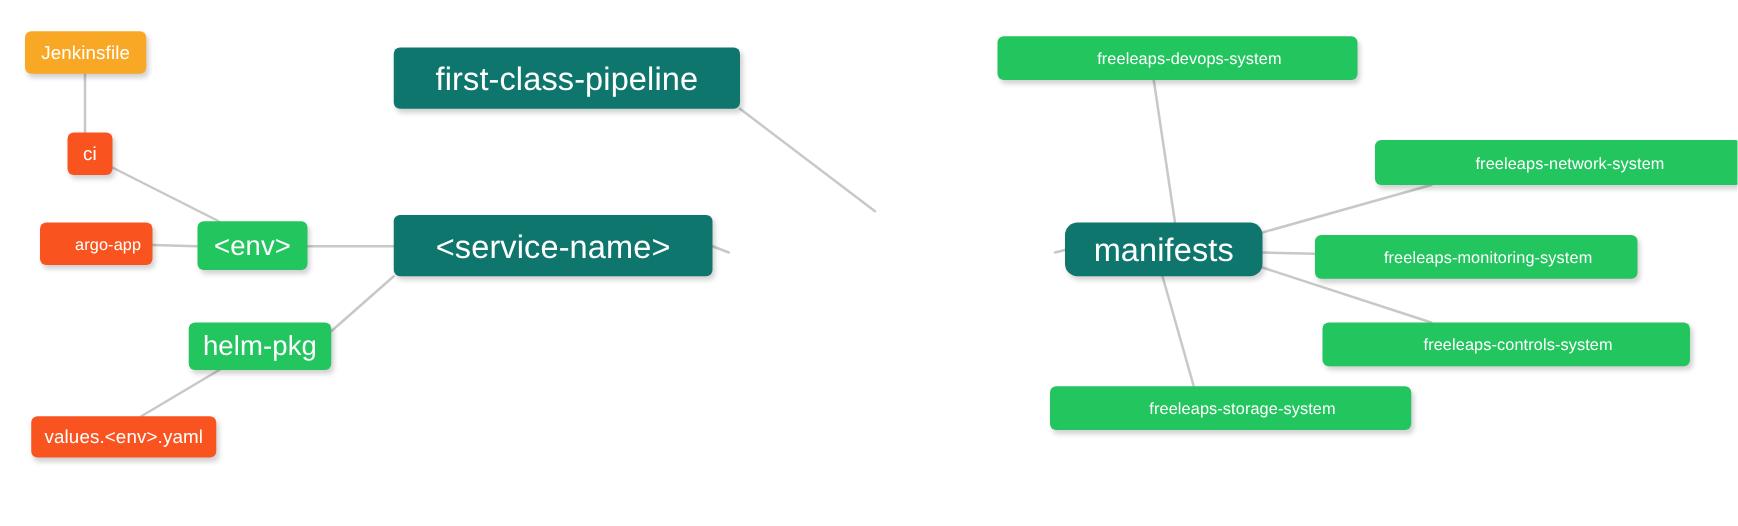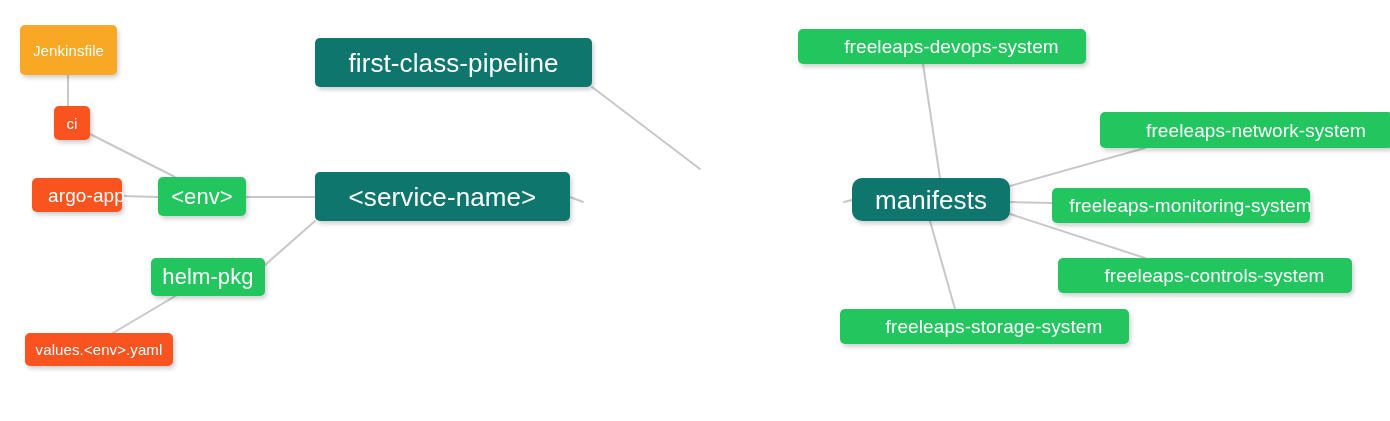--- a/index.html
+++ b/index.html
@@ -55,21 +55,21 @@
   }
   .node-orange {
     background: #f9a826;
   }
   .node-red {
     background: #f9541f;
   }
   .sz-xl  { font-size: 30px; }
   .sz-lg  { font-size: 26px; }
   .sz-md  { font-size: 22px; }
-  .sz-sm  { font-size: 19px; padding-left: 19px; }
+  .sz-sm  { font-size: 13px; padding-left: 19px; }
   .sz-xs  { font-size: 15px; }
 </style>
 </head>
 <body>
 
 <div id="mindmap" style="background: rgb(255, 255, 255);">
   <svg id="edge-layer" viewBox="0 0 1390 421" xmlns="http://www.w3.org/2000/svg">
       <line x1="583" y1="202" x2="570" y2="197" stroke="#c8c8c8" stroke-width="2" stroke-linecap="round"></line>
       <line x1="592" y1="87" x2="700" y2="169" stroke="#c8c8c8" stroke-width="2" stroke-linecap="round"></line>
       <line x1="844" y1="202" x2="852" y2="200" stroke="#c8c8c8" stroke-width="2" stroke-linecap="round"></line>
@@ -108,21 +108,21 @@
     </div>
     <div class="node sz-sm node-green" style="left: 1052px; top: 188px; width: 258px; height: 35px; text-align: center;">
       <span>freeleaps-monitoring-system</span>
     </div>
     <div class="node sz-sm node-green" style="left: 1058px; top: 258px; width: 294px; height: 35px;">
       <span>freeleaps-controls-system</span>
     </div>
     <div class="node sz-sm node-green" style="left: 816px; top: 309px; width: 289px; height: 35px; margin-left: 24px;">
       <span>freeleaps-storage-system</span>
     </div>
-    <div class="node sz-xs node-orange" style="left: 20px; top: 25px; width: 97px; height: 50px;">
+    <div class="node sz-xs node-orange" style="left: 20px; top: 25px; width: 97px; height: 34px;">
       <span>Jenkinsfile</span>
     </div>
     <div class="node sz-xs node-red" style="left: 54px; top: 106px; width: 36px; height: 34px;">
       <span>ci</span>
     </div>
     <div class="node sz-sm node-red" style="left: 32px; top: 178px; width: 90px; height: 34px;">
       <span>argo-app</span>
     </div>
     <div class="node sz-xs node-red" style="left: 25px; top: 333px; width: 148px; height: 33px;">
       <span>values.&lt;env&gt;.yaml</span>

